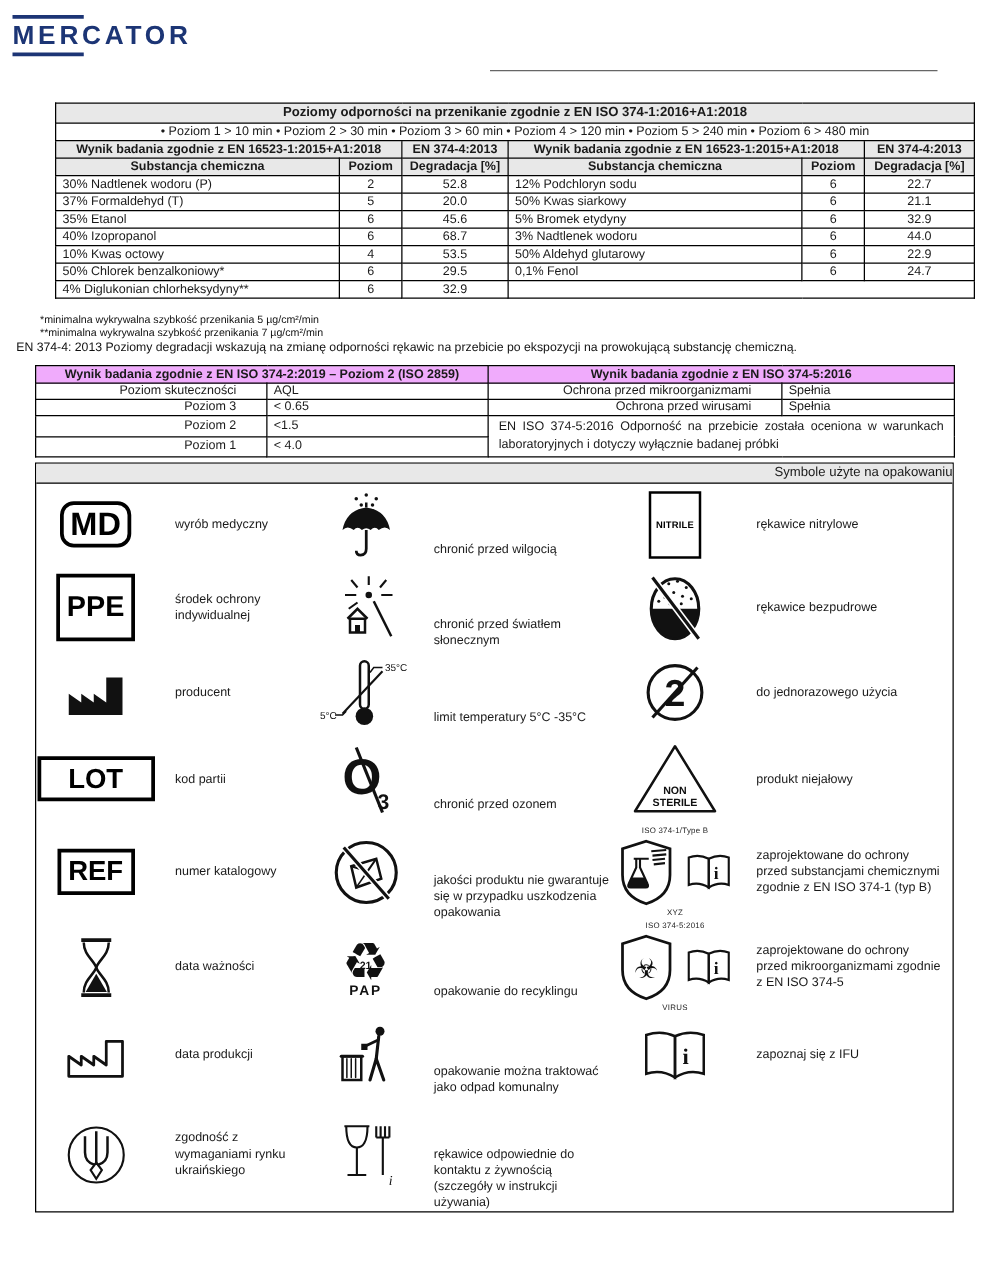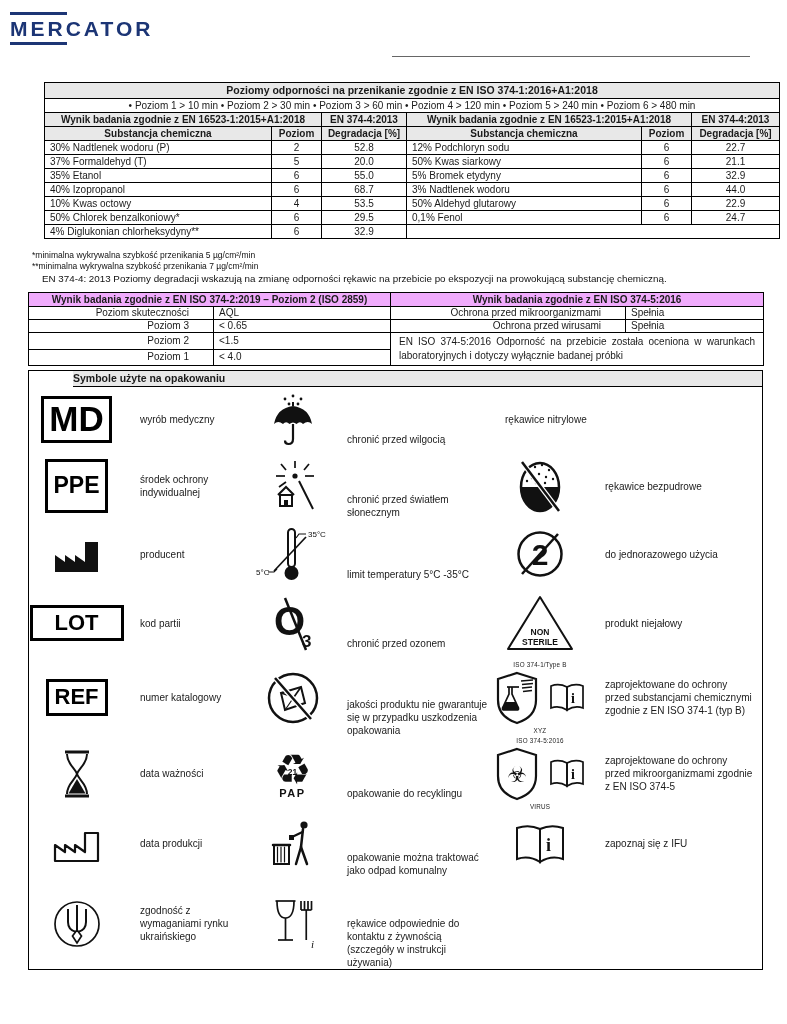--- a/index.html
+++ b/index.html
@@ -18,33 +18,33 @@
   .t1 tr.levels td{text-align:center;}
   .t1 tr.h td{background:#e8e8e8;font-weight:bold;text-align:center;}
   .t1 td.sub{text-align:left;padding-left:5px;}
   .t1 td.num{text-align:center;}
   .t2{position:absolute;left:28px;top:292px;width:735px;}
   .t2 td{border:1px solid #000;font-size:10px;height:11px;padding:0 5px;line-height:1.2;}
   .t2 td.th{background:#f0abfc;font-weight:bold;text-align:center;height:13px;}
   .t2 td.r{text-align:right;padding-right:24px;}
   .t2 td.note{text-align:justify;vertical-align:top;padding:2px 8px;line-height:1.4;}
   .fn{position:absolute;left:32px;font-size:8.5px;color:#111;}
-  .fn3{position:absolute;left:42px;font-size:9.8px;color:#111;}
+  .fn3{position:absolute;left:13px;font-size:9.8px;color:#111;}
   
   .symbox{position:absolute;left:28px;top:370px;width:735px;border:1px solid #000;box-sizing:border-box;}
-  .symtitle{background:#e8e8e8;border-bottom:1px solid #000;font-weight:bold;text-align:left;font-size:10.5px;height:15px;line-height:15px;margin-left:44px;}
+  .symtitle{background:#e8e8e8;border-bottom:1px solid #000;font-weight:normal;text-align:right;font-size:10.5px;height:15px;line-height:15px;}
   .symrow{display:flex;align-items:center;}
   .cell{box-sizing:border-box;display:flex;align-items:center;}
   .cicon{justify-content:center;flex-direction:column;}
   .c1{width:95px;} .l1{width:121px;padding-left:16px;}
   .c2{width:95px;} .l2{width:150px;padding-left:7px;margin-top:40px;}
   .c3{width:100px;} .l3{flex:1;padding-left:15px;padding-right:8px;}
   .clab{font-size:10px;line-height:1.3;}
   .txtbox{border:3px solid #000;font-weight:bold;display:flex;align-items:center;justify-content:center;color:#000;}
-  .md{font-size:35px;padding:1px 5px;line-height:1.1;}
+  .md{font-size:26px;padding:1px 5px;line-height:1.1;border-radius:11px;}
   .ppe{font-size:23px;padding:11px 5px;line-height:1.1;}
   .lot{font-size:22px;padding:3px 22px;line-height:1.1;}
   .ref{font-size:22px;padding:3px 6px;line-height:1.1;}
   .nitrile{border-width:2px;font-size:7.5px;width:38px;height:50px;letter-spacing:0.2px;}
   .cap{font-size:6.3px;color:#222;letter-spacing:0.2px;line-height:1.2;text-align:center;}
   .pair{display:flex;align-items:center;gap:9px;margin:2px 0;}
   .recyc{position:relative;text-align:center;line-height:1;}
   .recyc .tri{font-size:42px;line-height:42px;color:#111;}
   .recyc .n21{position:absolute;top:19px;left:0;right:0;font-size:8.5px;font-weight:bold;color:#111;}
   .recyc .pap{font-size:11px;font-weight:bold;letter-spacing:1.5px;margin-top:-3px;color:#111;}
@@ -110,21 +110,21 @@
           <td class="sub">37% Formaldehyd (T)</td>
           <td class="num">5</td>
           <td class="num">20.0</td>
           <td class="sub">50% Kwas siarkowy</td>
           <td class="num">6</td>
           <td class="num">21.1</td>
         </tr>
         <tr>
           <td class="sub">35% Etanol</td>
           <td class="num">6</td>
-          <td class="num">55.0</td>
+          <td class="num">45.6</td>
           <td class="sub">5% Bromek etydyny</td>
           <td class="num">6</td>
           <td class="num">32.9</td>
         </tr>
         <tr>
           <td class="sub">40% Izopropanol</td>
           <td class="num">6</td>
           <td class="num">68.7</td>
           <td class="sub">3% Nadtlenek wodoru</td>
           <td class="num">6</td>
@@ -209,20 +209,23 @@
             <circle class="f" cx="23" cy="3" r="1.4"></circle>
             <circle class="f" cx="31" cy="6" r="1.4"></circle>
             <circle class="f" cx="19" cy="11" r="1.4"></circle>
             <circle class="f" cx="28" cy="11" r="1.4"></circle>
           <path class="f" d="M4 31 Q7 15 23 13 Q39 15 42 31 Q38 27 33 31 Q30 27.5 26.5 31 Q23 28 19.5 31 Q16 27.5 13 31 Q8 27 4 31 Z"></path>
           <line class="sk w2" x1="23" y1="13" x2="23" y2="9"></line>
           <path class="sk w22" d="M23 31 V46 q0 5 -4.5 5 q-3.5 0 -3.5 -3.5"></path>
         </svg>
       </div>
       <div class="cell clab l2">chronić przed wilgocią</div>
+      <div class="cell cicon c3">
+        <div class="txtbox nitrile">NITRILE</div>
+      </div>
       <div class="cell clab l3">rękawice nitrylowe</div>
     </div>
 
     <div class="symrow" style="min-height:68px">
       <div class="cell cicon c1">
         <div class="txtbox ppe">PPE</div>
       </div>
       <div class="cell clab l1">środek ochrony indywidualnej</div>
       <div class="cell cicon c2">
         <svg width="54" height="54" viewBox="0 0 54 54">

